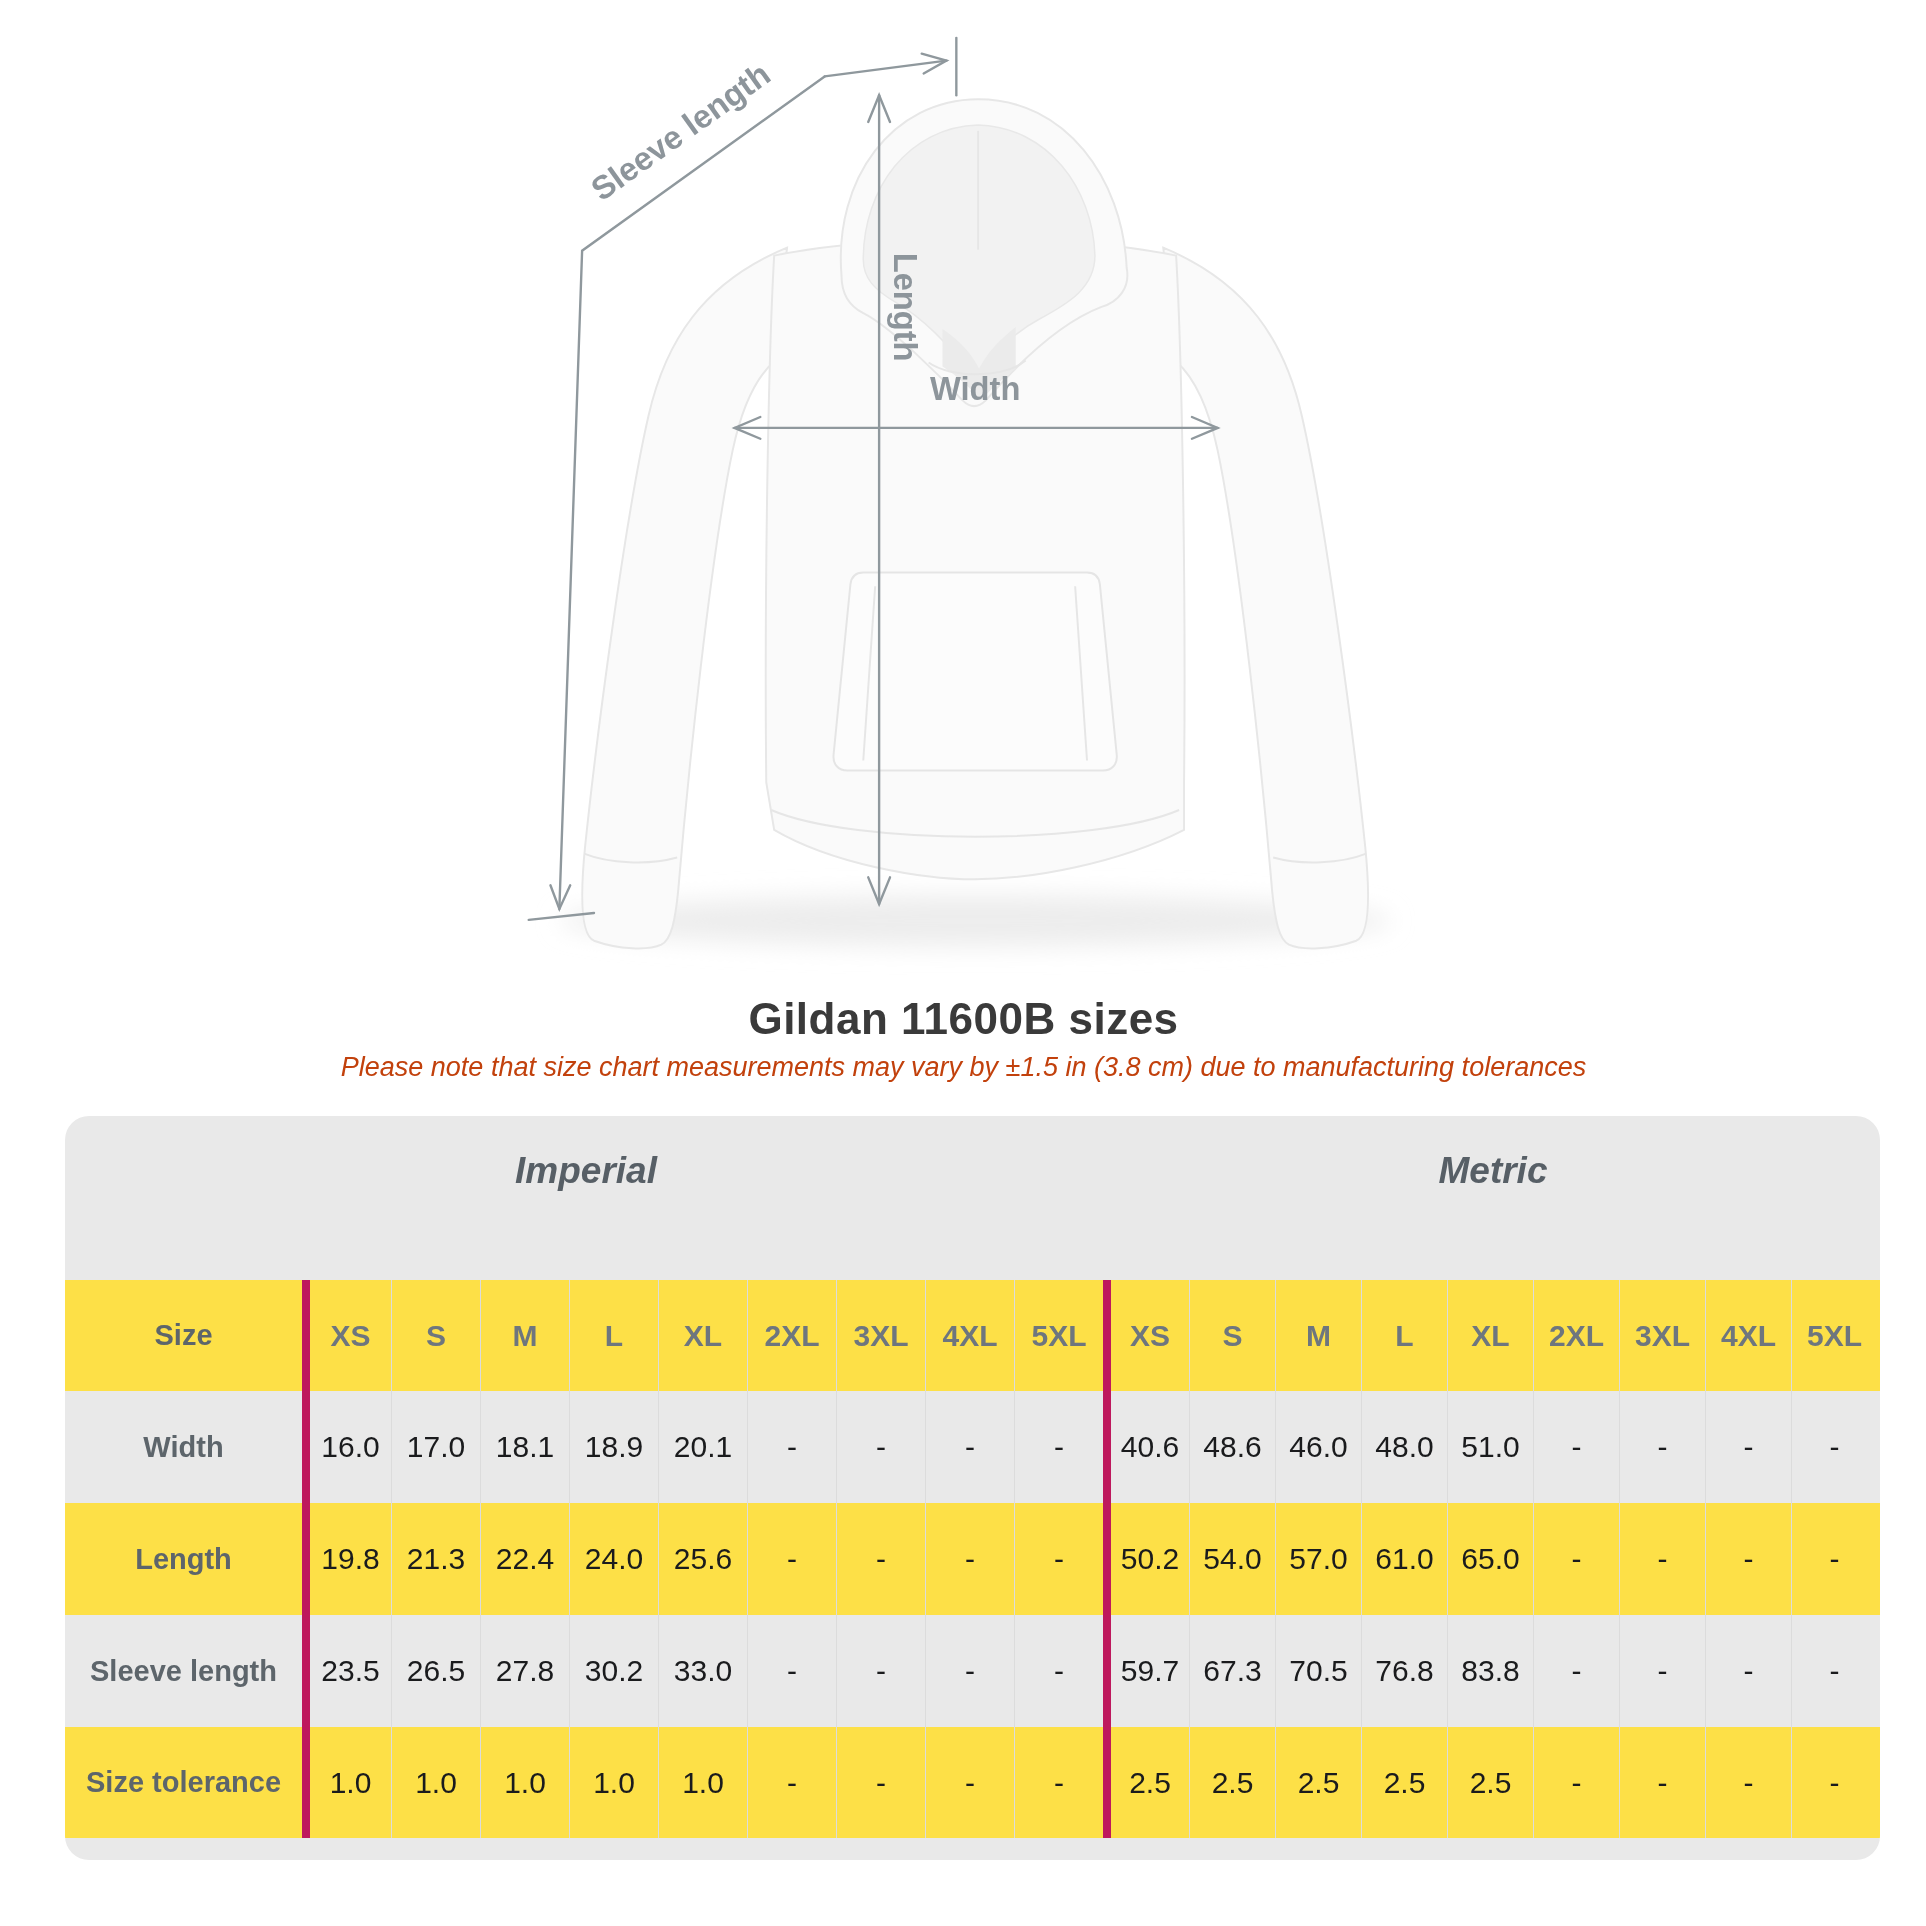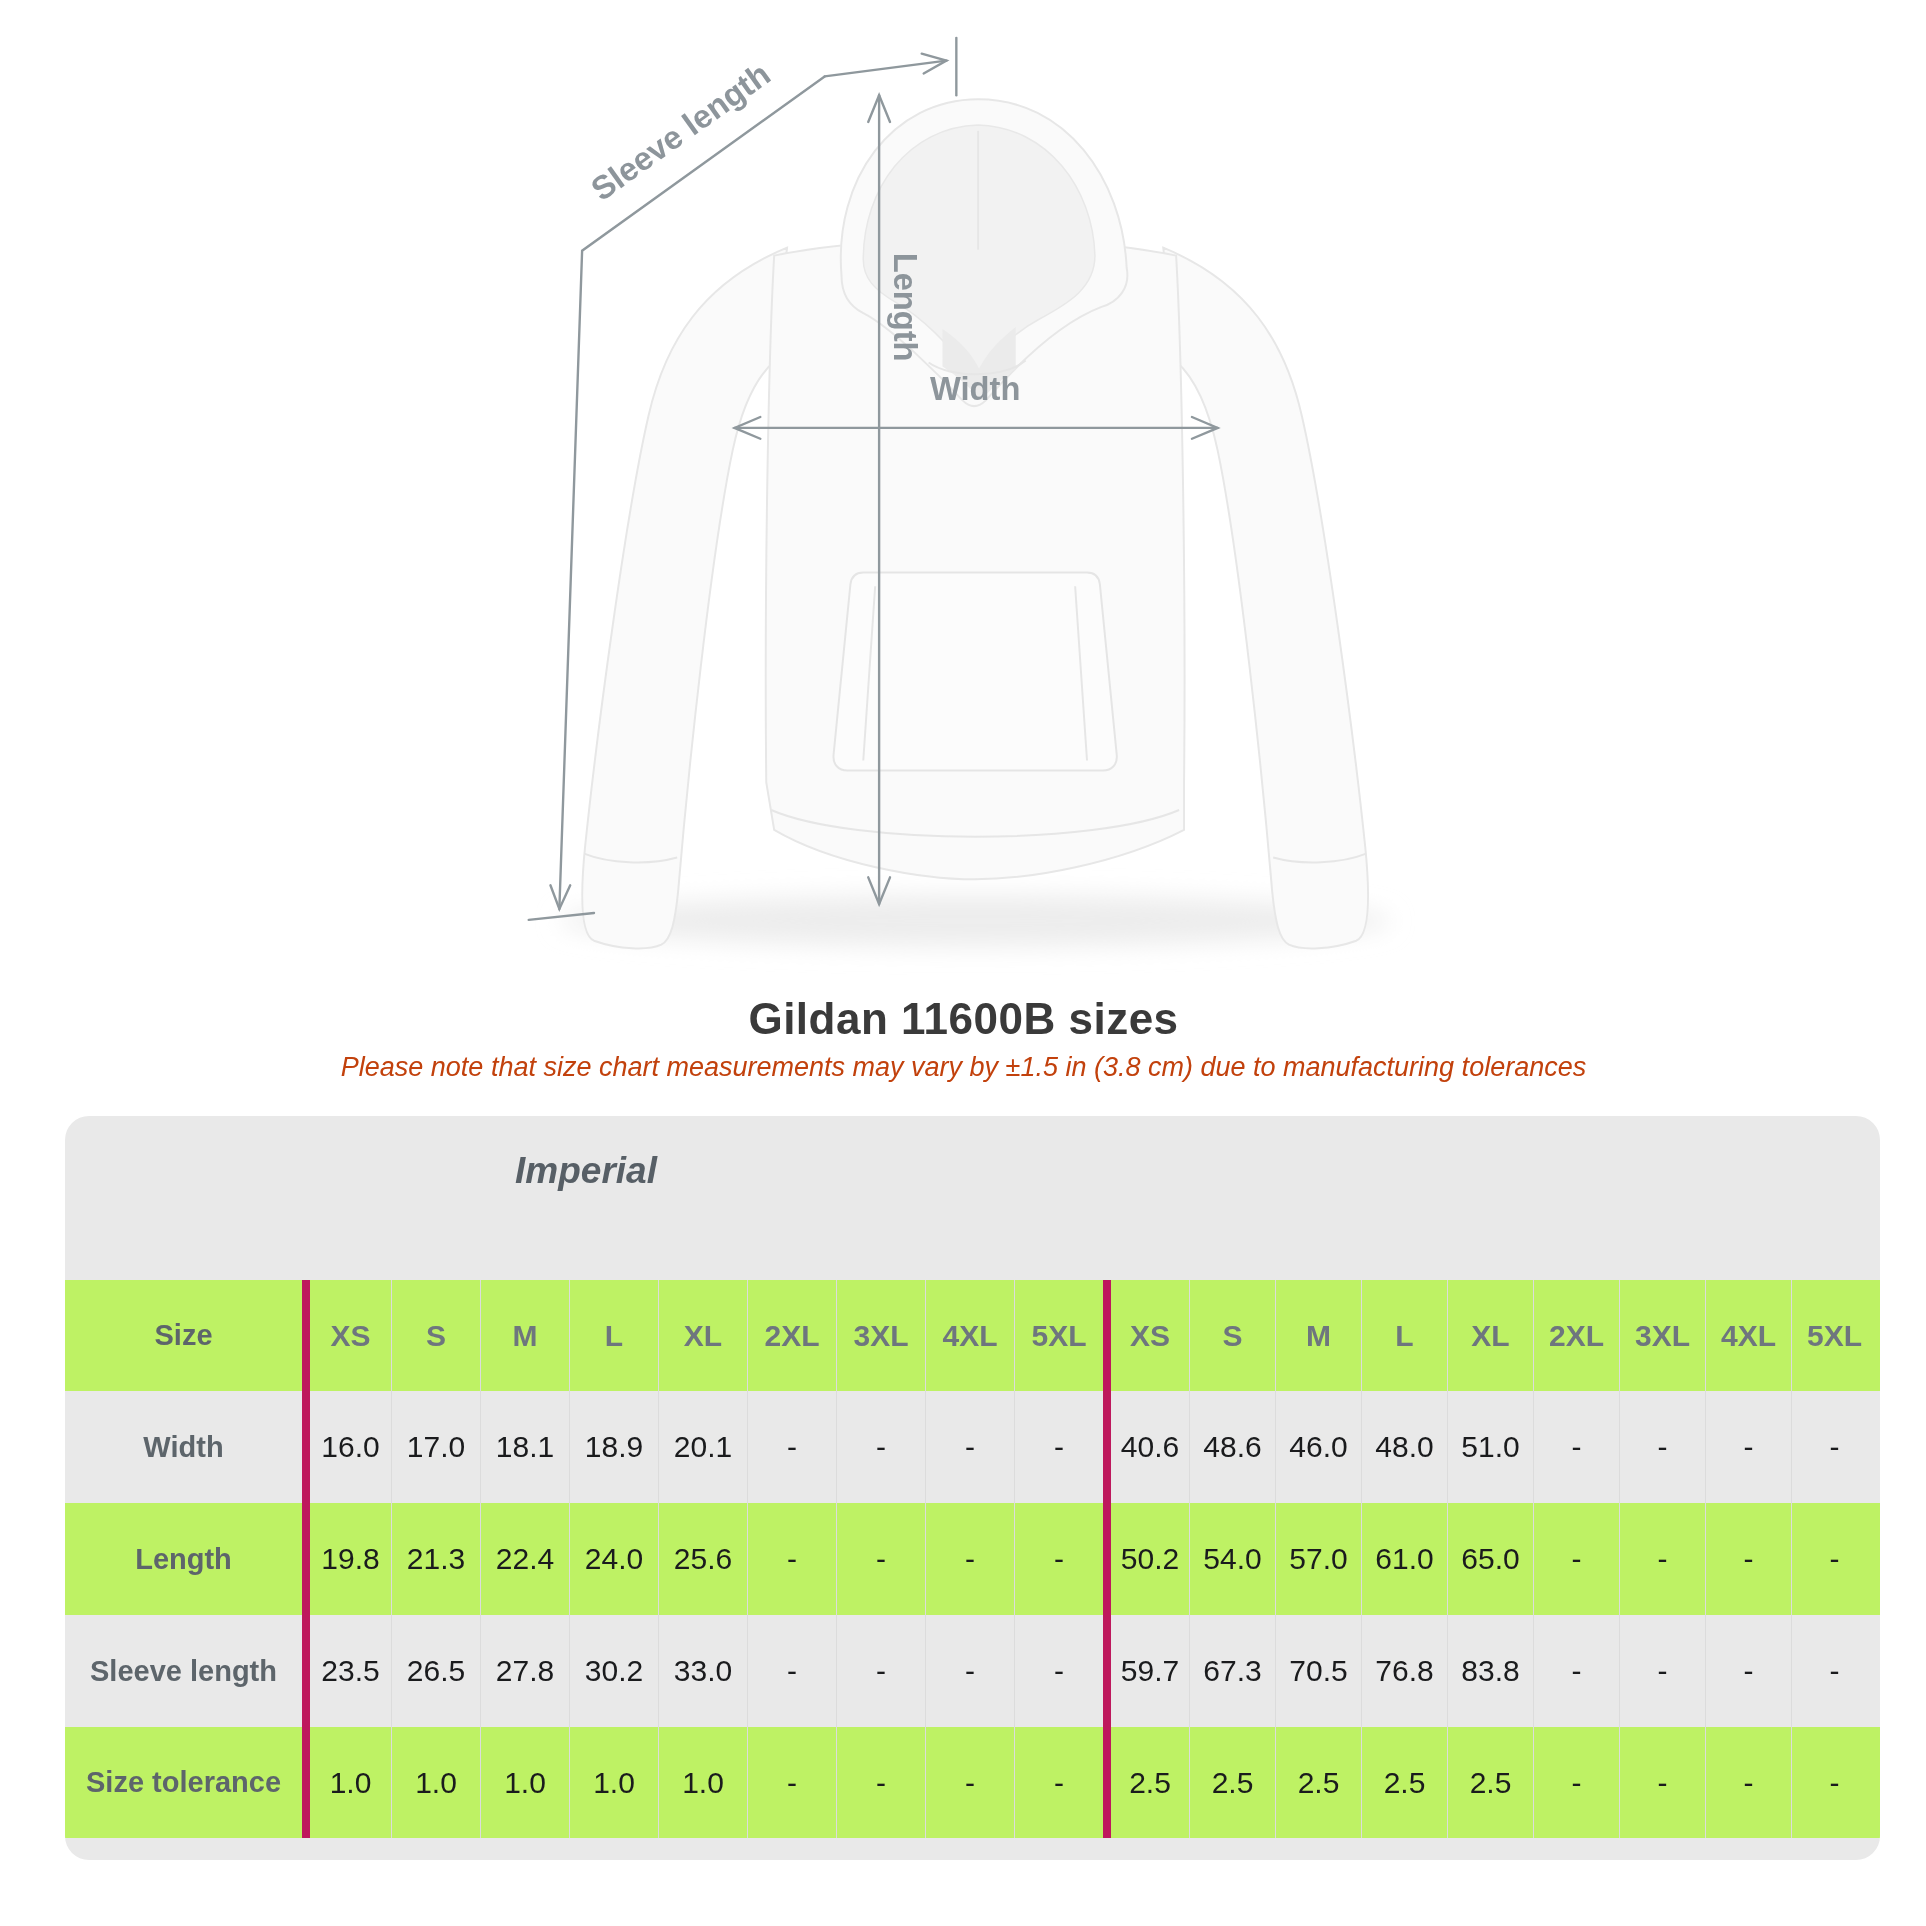--- a/index.html
+++ b/index.html
@@ -20,21 +20,21 @@
           background:#e9e9e9; border-radius:24px; overflow:hidden; }
   .uh { position:absolute; top:0; height:164px; text-align:center; }
   .uh.imp { left:0; width:1042px; }
   .uh.met { left:1042px; width:772px; }
   .uh .uname { margin-top:34px; font-size:37px; font-weight:bold; font-style:italic; color:#575f66; }
   .uh .usub  { margin-top:12px; font-size:27px; font-style:italic; color:#575f66; }
 
   .rows { position:absolute; left:0; top:164px; width:1815px; }
   .row { display:grid; grid-template-columns:237px repeat(9,89px) repeat(9,86px); width:1815px; }
   .h112 { height:111px; } .h113 { height:112px; }
-  .r-white { background:#bef264; } .r-gray { background:#e9e9e9; }
+  .r-white { background:#fde047; } .r-gray { background:#e9e9e9; }
   .cell { display:flex; align-items:center; justify-content:center;
           border-left:1px solid #dcdcdc; }
   .cell.lab { border-left:none; }
   .cell.strong { border-left:8px solid #be185d; }
   .lab  { font-size:29px; font-weight:bold; color:#5d656b; }
   .head { font-size:30px; font-weight:bold; color:#6e767e; }
   .val  { font-size:30px; font-weight:normal; color:#1a1b1d; }
 
   
   .meas { stroke:#8f989d; stroke-width:2.4; fill:none; stroke-linecap:round; }
@@ -117,20 +117,21 @@
 
 <div class="title">Gildan 11600B sizes</div>
 <div class="subtitle">Please note that size chart measurements may vary by ±1.5 in (3.8 cm) due to manufacturing tolerances</div>
 
 <div class="card">
 
   <div class="uh imp">
     <div class="uname">Imperial</div>
   </div>
   <div class="uh met">
+    <div class="uname">Metric</div>
   </div>
 
   <div class="rows">
 
     <div class="row r-white h112">
       <div class="cell lab">Size</div>
       <div class="cell head strong">XS</div>
       <div class="cell head">S</div>
       <div class="cell head">M</div>
       <div class="cell head">L</div>

